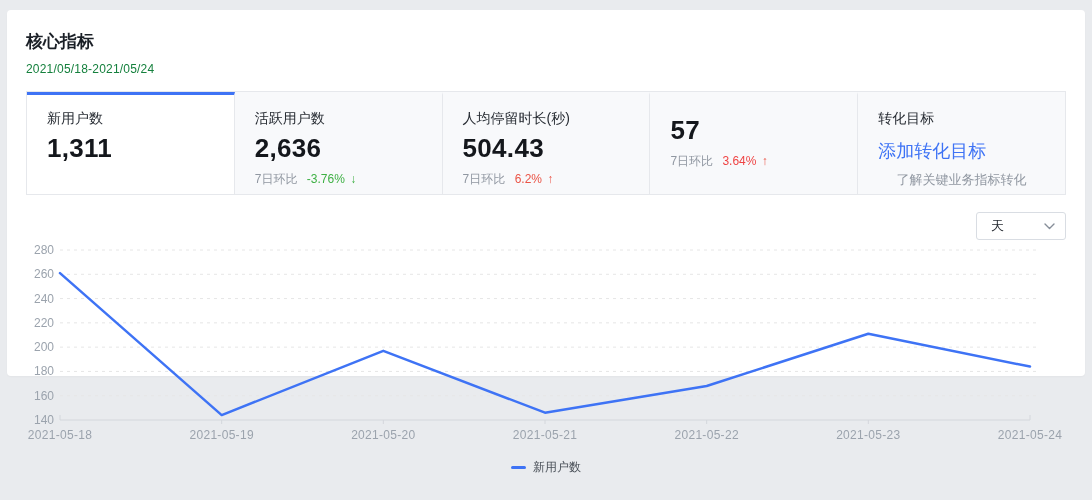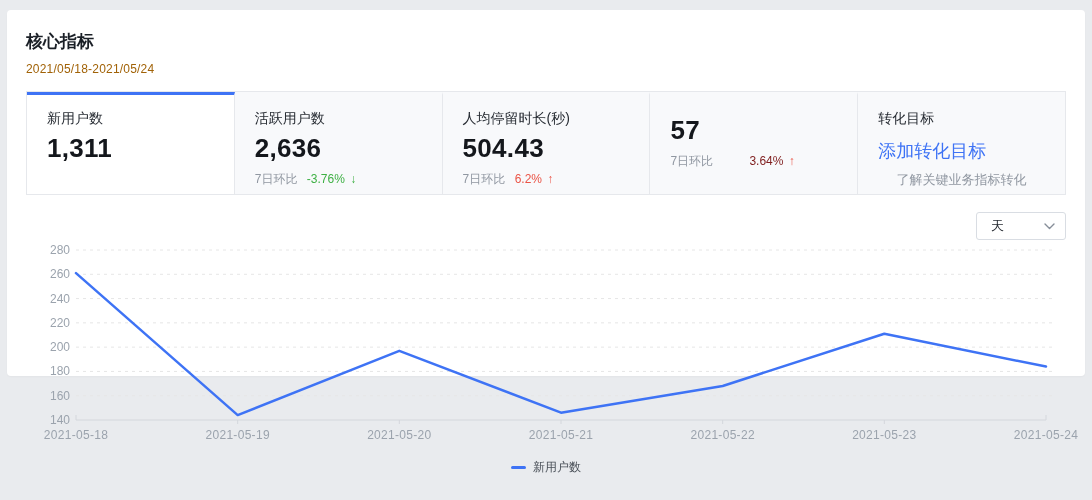--- a/index.html
+++ b/index.html
@@ -11,21 +11,21 @@
   }
   .panel {
     background: #ffffff;
     border-radius: 4px;
     margin: 10px 7px;
     height: 366px;
     padding: 20px 19px 12px 19px;
     box-shadow: 0 1px 2px rgba(0,0,0,0.03);
   }
   .page-title { font-size: 17px; font-weight: 700; color: #1a1f26; }
-  .date-range { margin-top: 9px; font-size: 12px; color: #a16207; letter-spacing: .2px; }
+  .date-range { margin-top: 9px; font-size: 12px; color: #15803d; letter-spacing: .2px; }
 
   .tabs-row {
     margin-top: 15px;
     display: flex;
     border: 1px solid #e6e8ec;
     height: 104px;
   }
   .metric-card {
     flex: 1 1 0;
     background: #f8f9fb;
@@ -49,21 +49,21 @@
   .toolbar { margin-top: 17px; display: flex; justify-content: flex-end; }
   .select-box {
     width: 90px; height: 28px;
     border: 1px solid #d9dde3; border-radius: 3px;
     background: #fff;
     display: flex; align-items: center; justify-content: space-between;
     padding: 0 10px 0 14px;
     font-size: 13px; color: #272c33;
     cursor: pointer;
   }
-  .chart-wrap { margin-top: 3px; margin-left: 16px; }
+  .chart-wrap { margin-top: 3px; }
   .legend { margin-top: 8px; display: flex; justify-content: center; align-items: center; }
   .legend-item { display: flex; align-items: center; cursor: pointer; }
   .legend-dash { width: 15px; height: 3px; border-radius: 2px; background: #3e73f5; margin-right: 7px; }
   .legend-label { font-size: 12px; color: #4a5058; }
   text { font-family: "Liberation Sans", "DejaVu Sans", sans-serif; }
 </style>
 </head>
 <body>
 
 <div class="panel">
@@ -95,21 +95,21 @@
         <span class="compare-label">7日环比</span>
         <span style="color: rgb(234, 84, 70);">6.2%</span>
         <span class="change-arrow" style="color: rgb(234, 84, 70);">↑</span>
       </div>
     </div>
 
     <div class="metric-card">
       <div class="metric-value">57</div>
       <div class="metric-sub">
         <span class="compare-label">7日环比</span>
-        <span style="color: #7f1d1d; margin-left: 27px;">3.64%</span>
+        <span style="color: #ef4444;">3.64%</span>
         <span class="change-arrow" style="color: rgb(234, 84, 70);">↑</span>
       </div>
     </div>
 
     <div class="metric-card">
       <div class="goal-title">转化目标</div>
       <div class="goal-link">添加转化目标</div>
       <div class="goal-desc">了解关键业务指标转化</div>
     </div>
 

